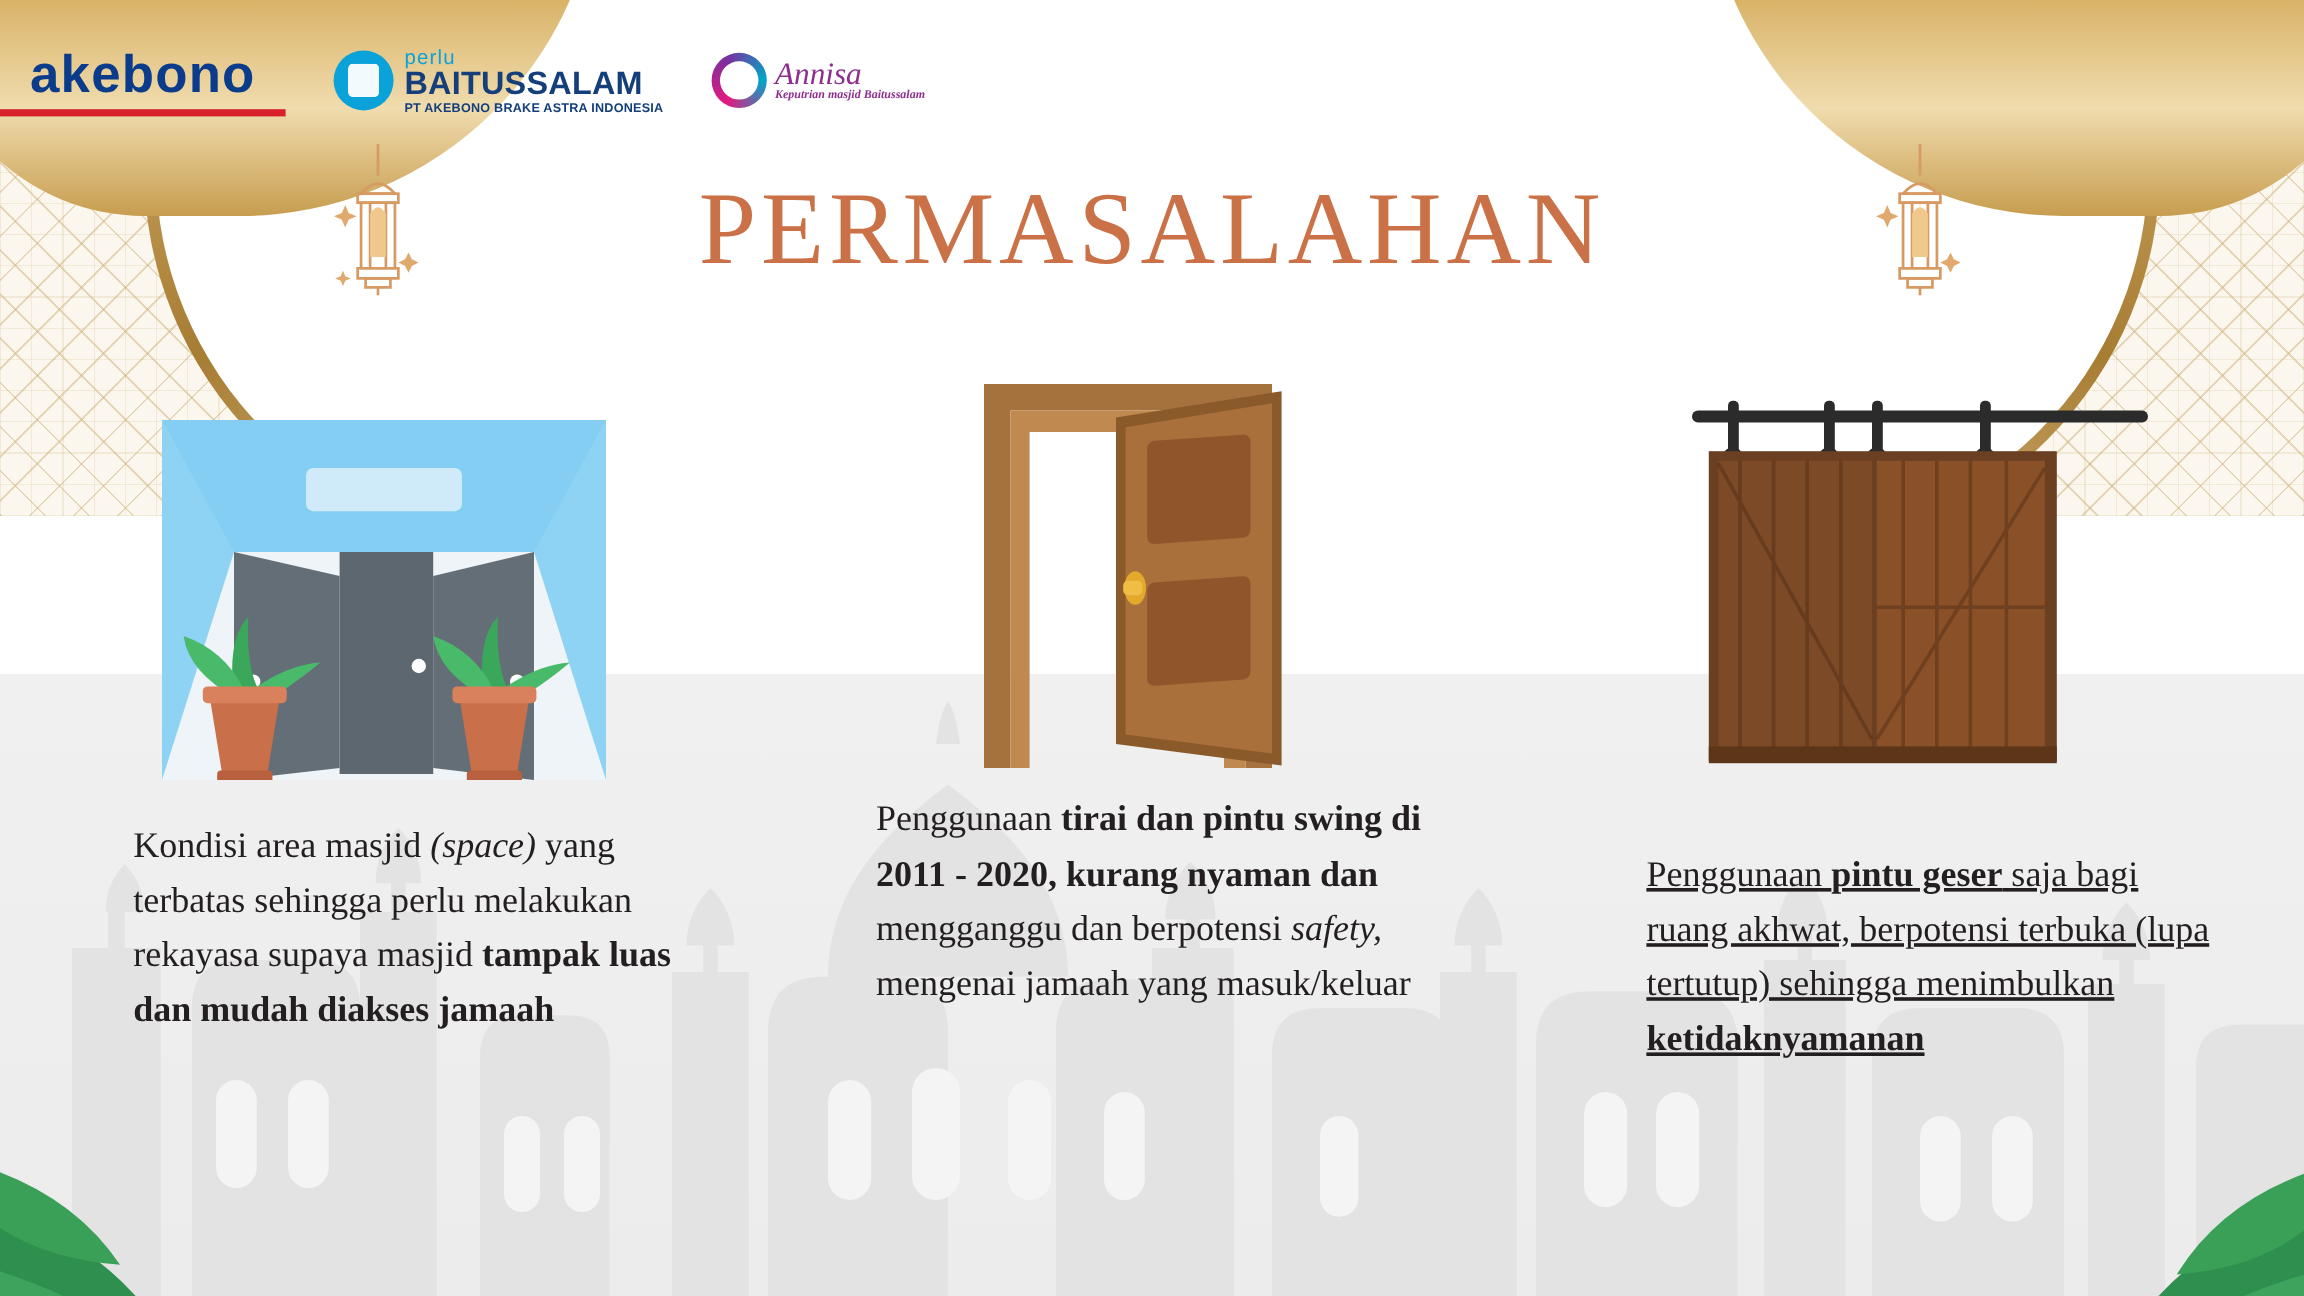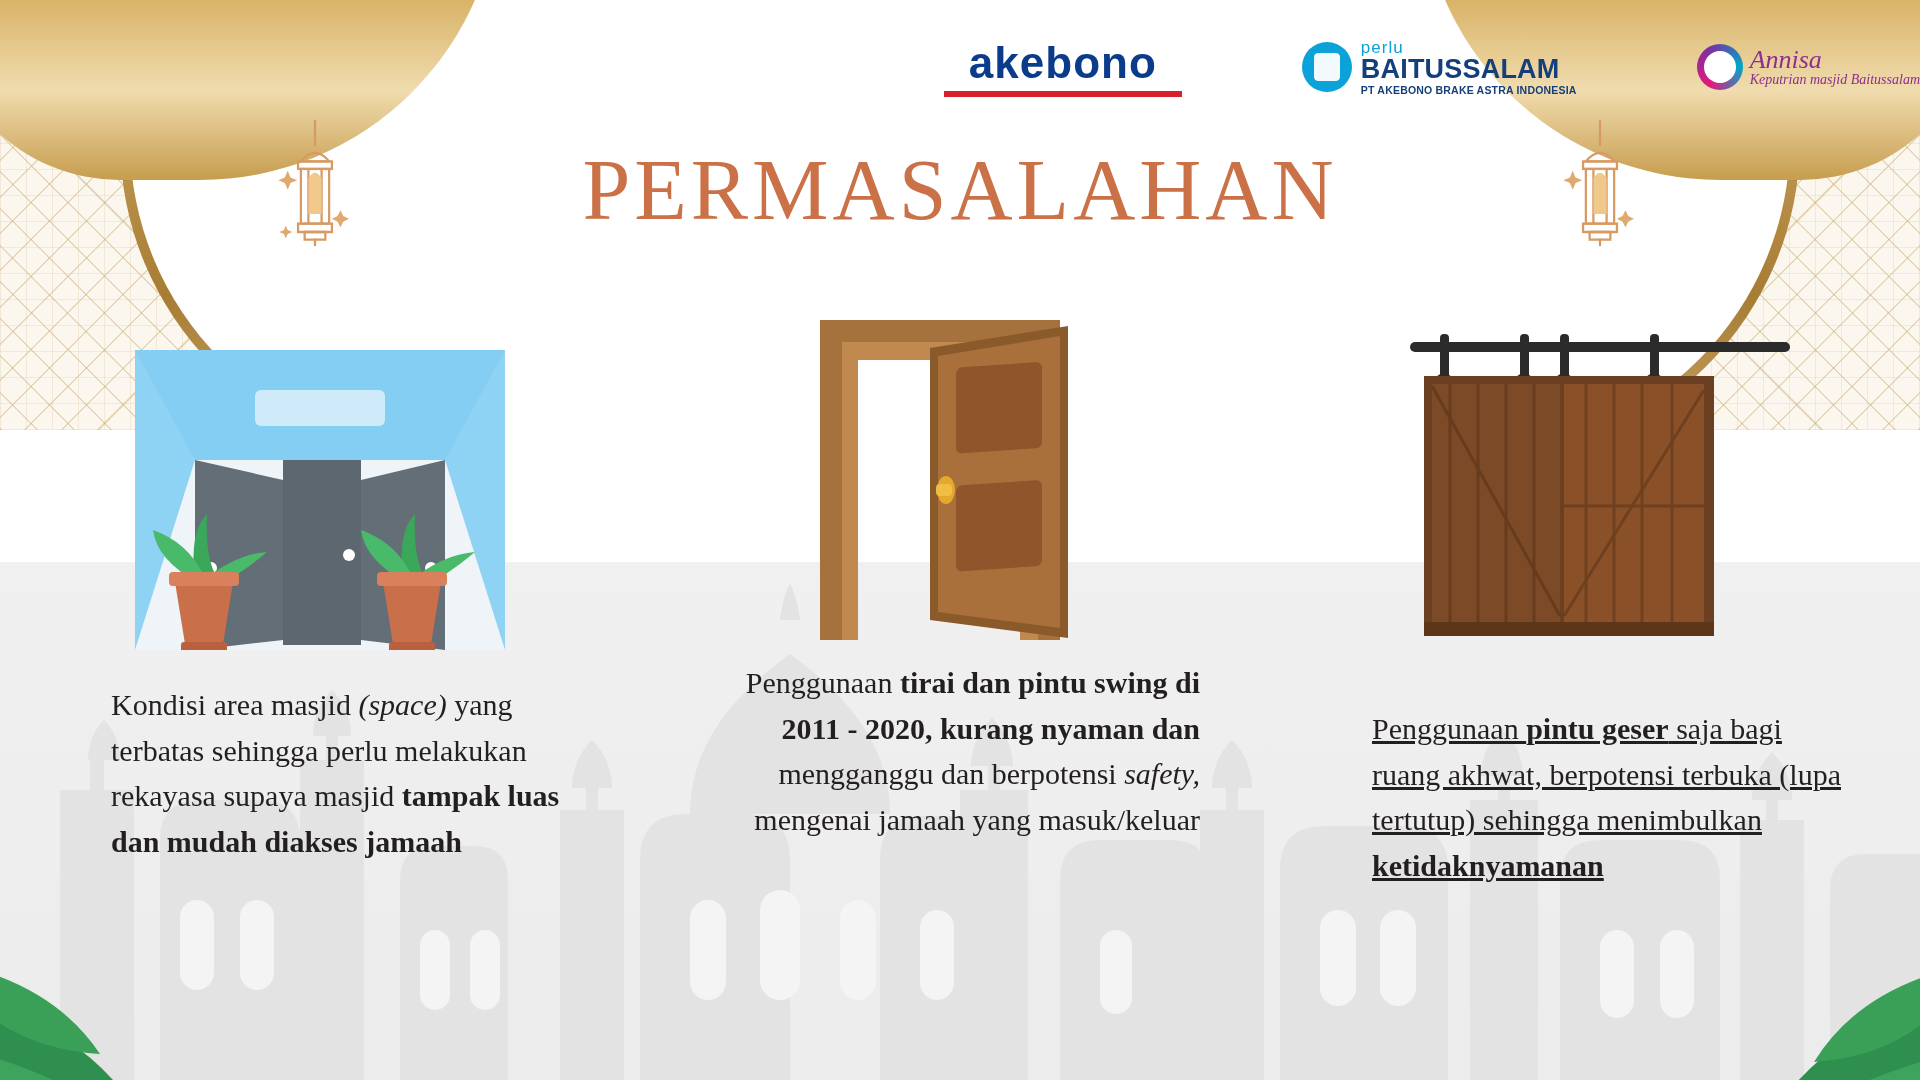--- a/index.html
+++ b/index.html
@@ -70,26 +70,26 @@
     background: linear-gradient(180deg, #a3752f 0%, #d9b368 40%, #f0dcae 70%, #c79d4f 100%);
     border-radius: 0 0 300px 180px;
   }
   .gold-swoosh.left { left: -60px; }
   .gold-swoosh.right { right: -60px; border-radius: 0 0 180px 300px; }
 
   
   .logo-bar {
     position: absolute;
     top: 24px;
-    left: 0; right: 0;
+    left: 0; right: 16px;
     height: 86px;
     display: flex;
-    justify-content: flex-end;
+    justify-content: flex-start;
     align-items: center;
-    gap: 120px;
+    gap: 40px;
     z-index: 6;
   }
   .logo {
     display: flex;
     flex-direction: column;
     align-items: center;
     justify-content: center;
   }
   .logo-akebono-text {
     font-family: "Liberation Sans", sans-serif;
@@ -170,23 +170,24 @@
   .la-1 {
     font-family: "Liberation Serif", serif;
     font-style: italic;
     font-size: 26px;
     color: #8e2f8f;
     display: block;
   }
   .la-2 {
     font-family: "Liberation Serif", serif;
     font-style: italic;
-    font-size: 14px;
+    font-size: 10px;
     color: #8e2f8f;
     display: block;
+    font-weight: bold;
   }
 
   
   .title {
     position: absolute;
     top: 140px;
     left: 0; right: 0;
     text-align: center;
     font-family: "Liberation Serif", serif;
     font-size: 86px;
@@ -229,21 +230,21 @@
 
   .caption {
     font-family: "Liberation Serif", serif;
     font-size: 30px;
     line-height: 1.52;
     color: #231f20;
     width: 100%;
     max-width: 470px;
   }
   .col-1 .caption { margin-top: 32px; padding-left: 52px; }
-  .col-2 .caption { margin-top: 10px; padding-left: 10px; text-align: right; }
+  .col-2 .caption { margin-top: 10px; padding-left: 10px; }
   .col-3 .caption { margin-top: 56px; padding-left: 14px; text-decoration: underline; }
   .caption b { font-weight: bold; }
   .caption i { font-style: italic; }
 
   
   .palm {
     position: absolute;
     bottom: -20px;
     z-index: 7;
     pointer-events: none;

